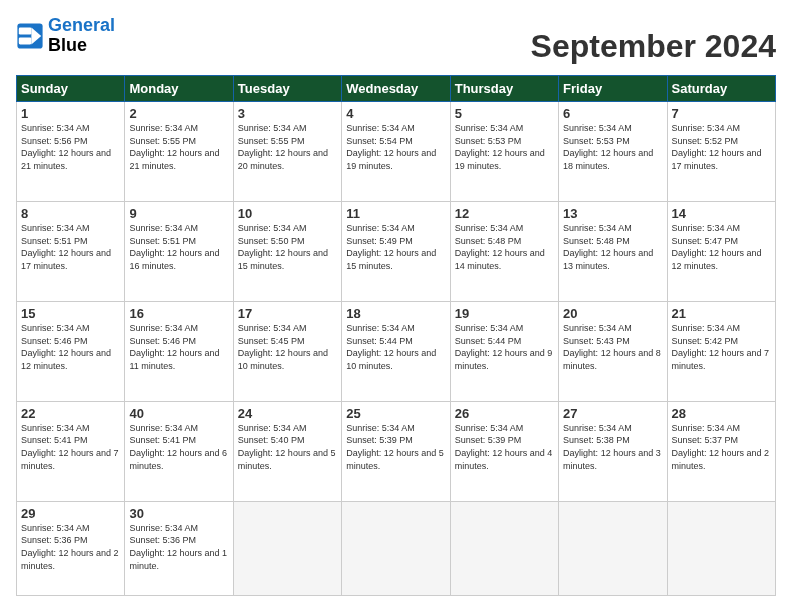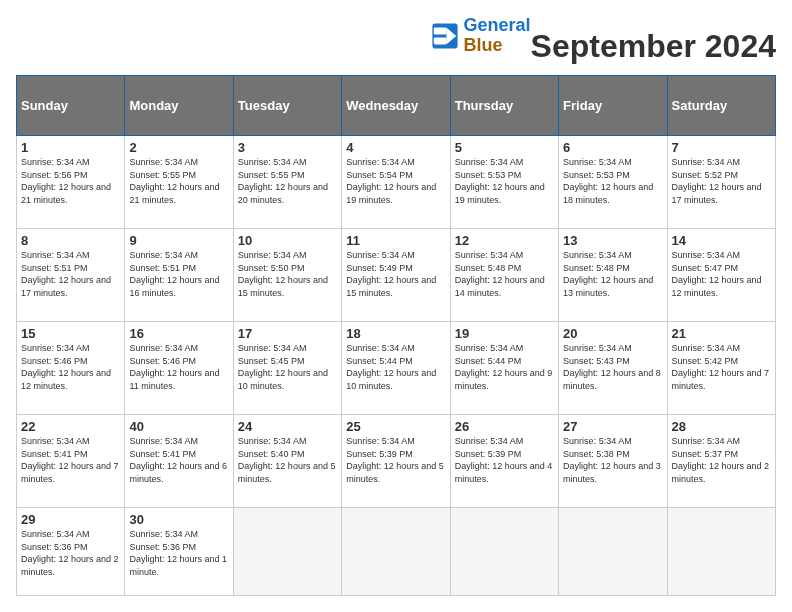--- a/index.html
+++ b/index.html
@@ -12,21 +12,21 @@
     }
     .page {
       width: 792px;
       height: 612px;
       padding: 16px;
       display: flex;
       flex-direction: column;
     }
     .header {
       display: flex;
-      justify-content: flex-end;
+      justify-content: space-between;
       align-items: flex-start;
       margin-bottom: 10px;
     }
     .logo {
       display: flex;
       align-items: center;
       gap: 4px;
     }
     .logo-text {
       font-size: 18px;
@@ -55,25 +55,25 @@
       color: #555;
     }
     .calendar {
       flex: 1;
       border: 1px solid #ccc;
       border-collapse: collapse;
       width: 100%;
       table-layout: fixed;
     }
     .calendar th {
-      background: #737373;
+      background: #14532d;
       color: #fff;
       font-size: 13px;
       font-weight: bold;
-      padding: 22px 4px;
+      padding: 5px 4px;
       text-align: left;
       border: 1px solid #1562a8;
     }
     .calendar td {
       border: 1px solid #ccc;
       vertical-align: top;
       padding: 4px;
       font-size: 9.5px;
       color: #333;
       background: #fff;
@@ -107,21 +107,21 @@
   <div class="header">
     <div class="logo">
       <svg class="logo-icon" viewBox="0 0 40 40">
         <rect x="2" y="2" width="36" height="36" rx="4" fill="#1a73c7"></rect>
         <polygon points="22,8 36,20 22,32" fill="#fff"></polygon>
         <rect x="4" y="8" width="18" height="10" rx="2" fill="#fff"></rect>
         <rect x="4" y="22" width="18" height="10" rx="2" fill="#fff"></rect>
       </svg>
       <div class="logo-text">
         <div><span>General</span></div>
-        <div><span style="color:#a16207">Blue</span></div>
+        <div><span style="color:#000000">Blue</span></div>
       </div>
     </div>
     <div class="title-block">
       <div class="month-title">September 2024</div>
     </div>
   </div>
 
   <table class="calendar">
     <thead>
       <tr>

